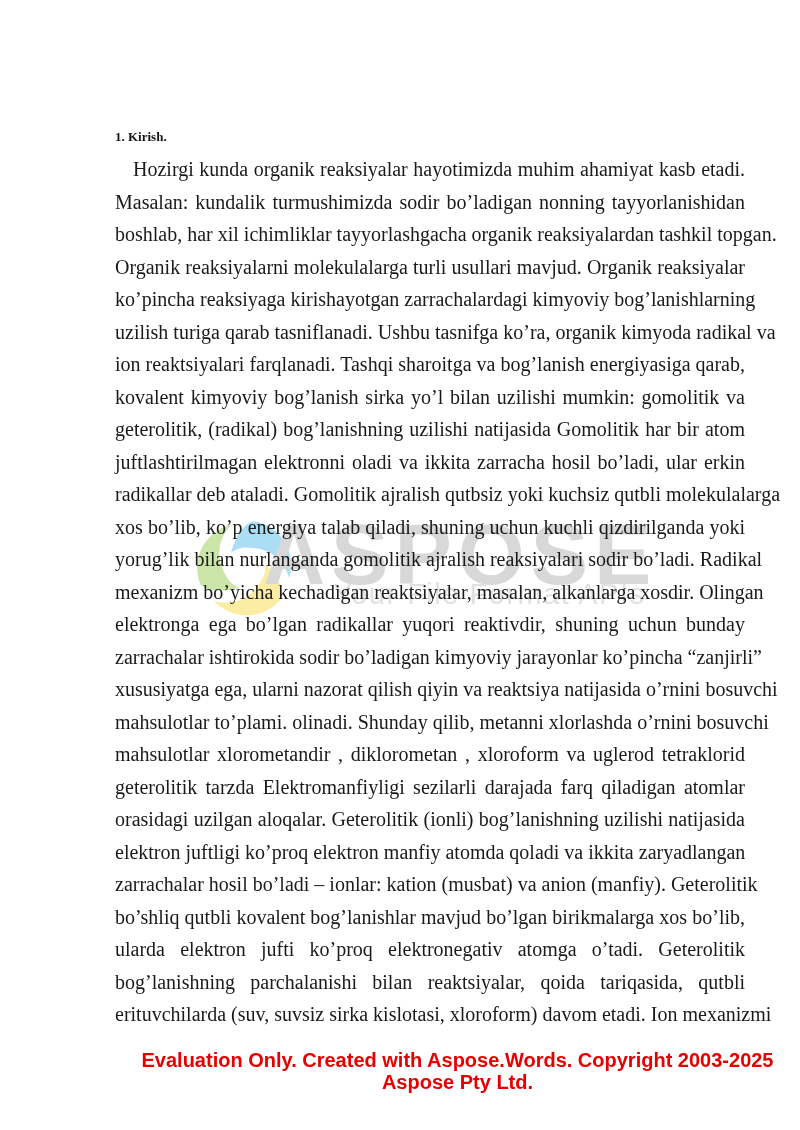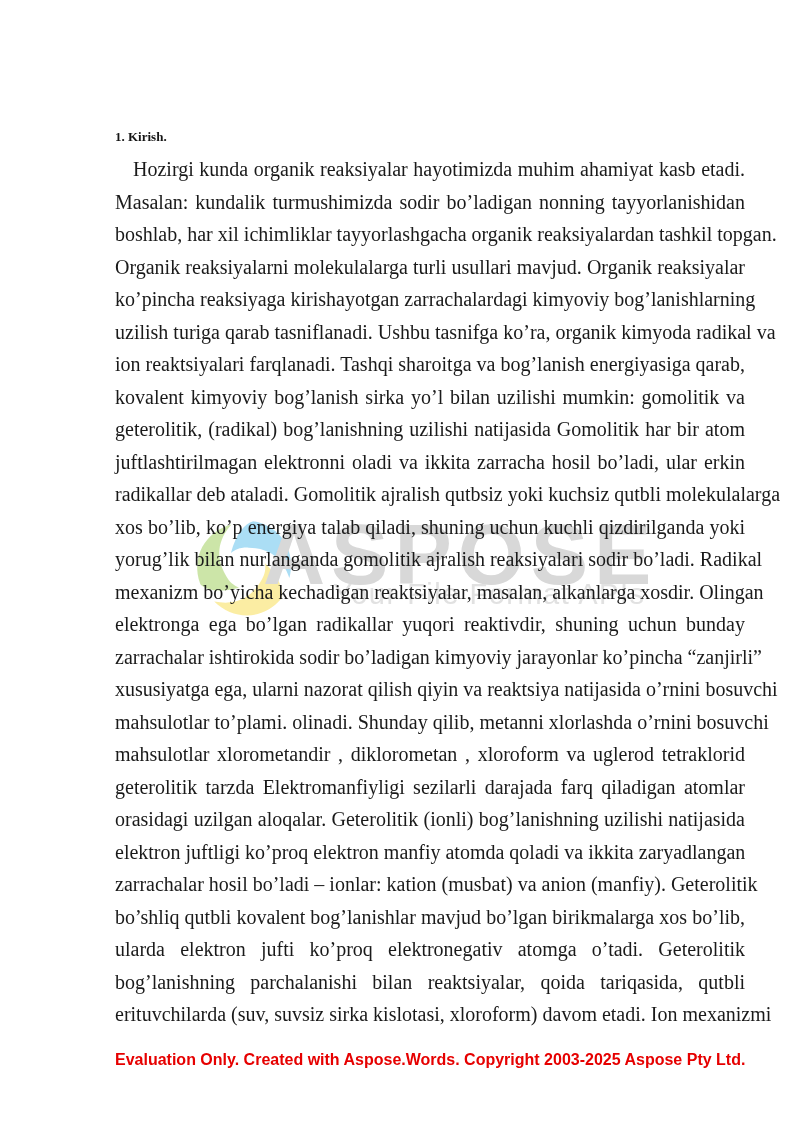--- a/index.html
+++ b/index.html
@@ -70,23 +70,24 @@
   }
   .para .line.first { text-indent: 18px; }
 
   
   .eval-footer {
     position: absolute;
     left: 115px; top: 1049px;
     z-index: 1;
     font-family: "Liberation Sans", sans-serif;
     font-weight: bold;
-    font-size: 16px;
+    font-size: 20px;
     line-height: 22px;
     color: #e60000;
+    text-align: center;
   }
 </style>
 </head>
 <body>
 
 <div class="page">
 
   <div class="watermark">
     <svg class="wm-swirl" viewBox="0 0 120 120" xmlns="http://www.w3.org/2000/svg">
       <g>

